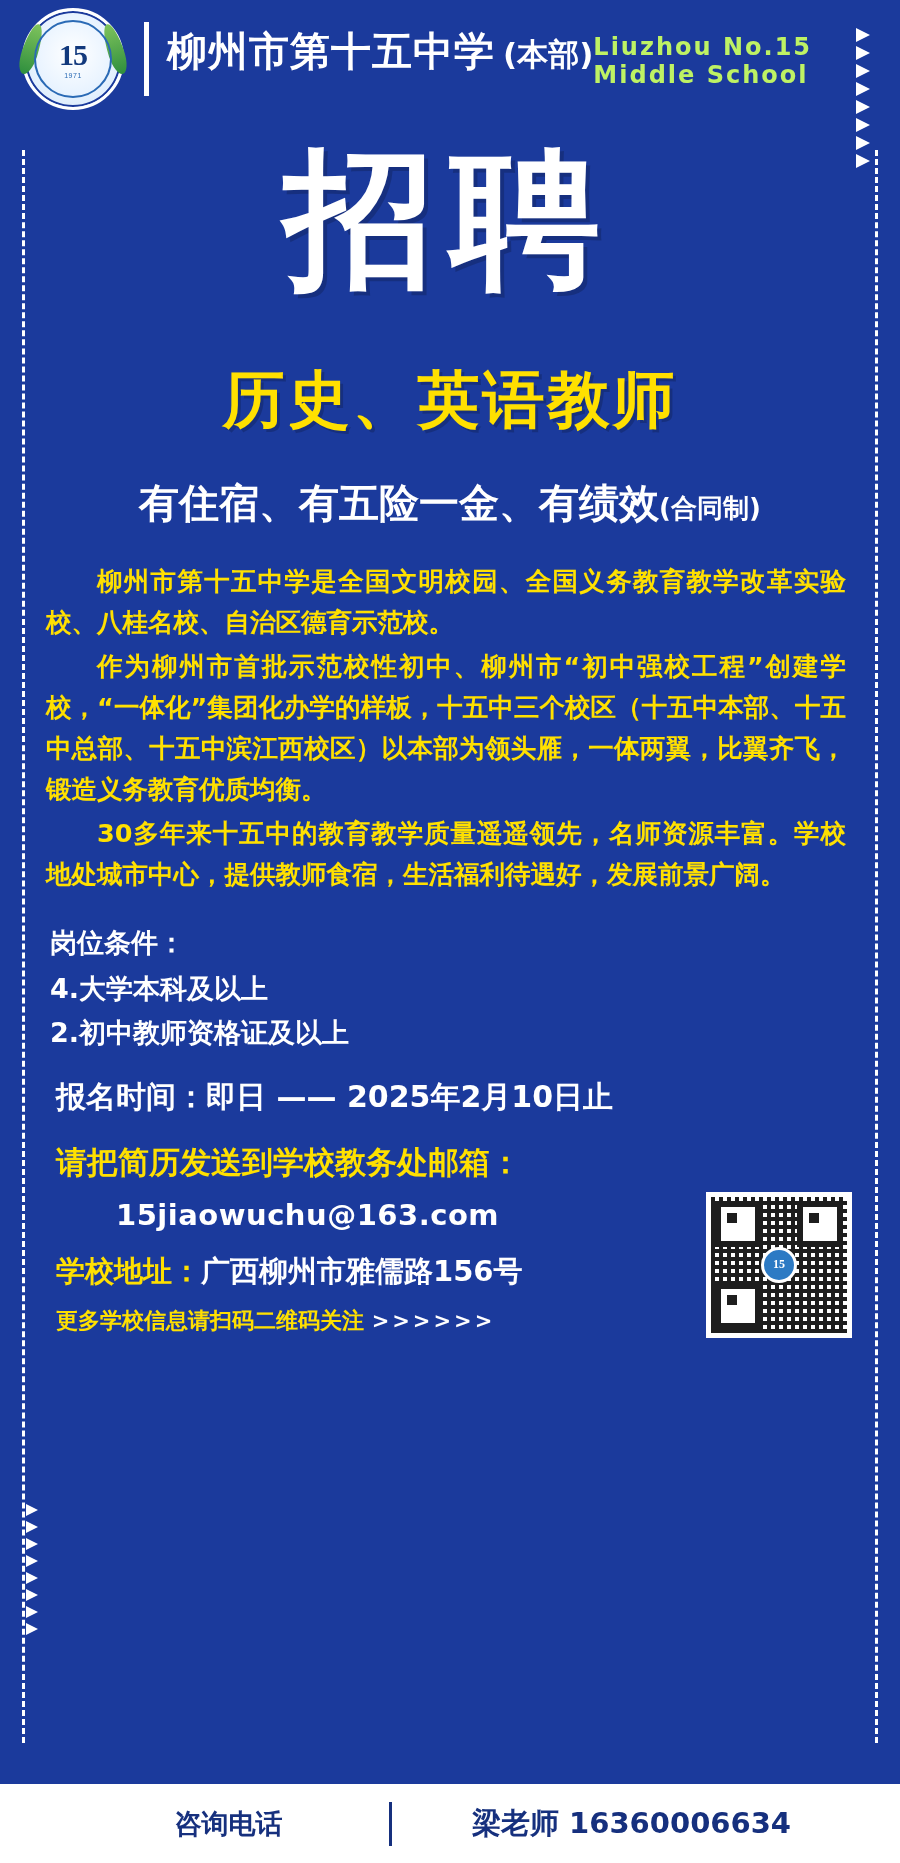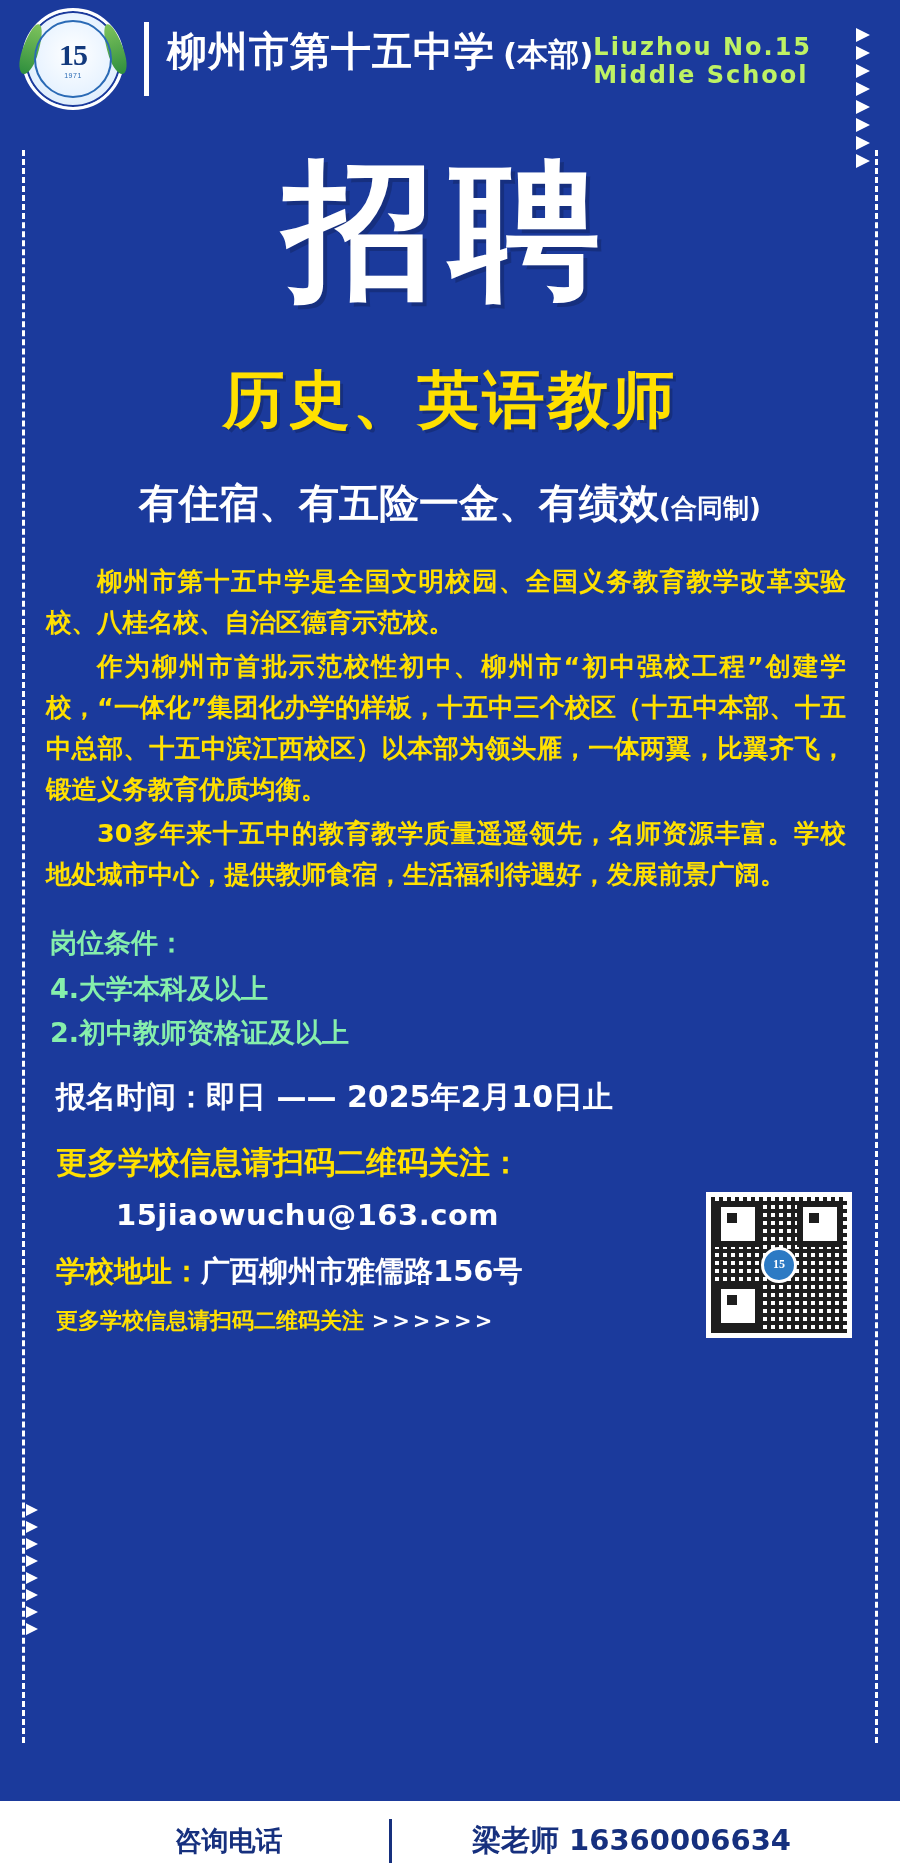--- a/index.html
+++ b/index.html
@@ -155,21 +155,21 @@
   }
   .chevrons-bl .chev {
     border-top: 6px solid transparent;
     border-bottom: 6px solid transparent;
     border-left: 12px solid #ffffff;
   }
 
   
   .title-big {
     text-align: center;
-    font-family: Liberation Serif, serif;
+    font-family: Liberation Mono, monospace;
     font-weight: bold;
     font-size: 150px;
     color: #ffffff;
     letter-spacing: 16px;
     line-height: 1;
     margin-top: 38px;
     text-shadow: 4px 4px 0 rgba(0,0,0,0.18);
   }
   .title-sub {
     text-align: center;
@@ -205,21 +205,21 @@
     text-align: justify;
   }
   .body-block p {
     margin: 0 0 2px 0;
     text-indent: 2em;
   }
 
   
   .cond {
     margin: 26px 50px 0 50px;
-    color: #86efac;
+    color: #ffffff;
     font-family: "DejaVu Sans", sans-serif;
     font-weight: bold;
     font-size: 27px;
     line-height: 1.62;
   }
   .cond-title { margin-bottom: 2px; }
   .cond-item { }
 
   .deadline {
     margin: 22px 0 0 56px;
@@ -317,24 +317,24 @@
     border: 3px solid #ffffff;
     display:flex; align-items:center; justify-content:center;
     color: #fff; font-size: 12px; font-weight: bold;
     font-family: "Liberation Serif", serif;
   }
 
   
   .footer {
     position: absolute;
     left: 0; right: 0; bottom: 0;
-    height: 62px;
+    height: 79px;
     background: #ffffff;
     display: flex;
-    align-items: flex-end;
+    align-items: center;
     justify-content: center;
     padding-left: 40px;
   }
   .footer-inner {
     display: flex;
     align-items: center;
     width: 100%;
     justify-content: center;
   }
   .footer-label {
@@ -422,21 +422,21 @@
     <div class="chev"></div>
     <div class="chev"></div>
     <div class="chev"></div>
     <div class="chev"></div>
     <div class="chev"></div>
     <div class="chev"></div>
     <div class="chev"></div>
   </div>
 
   <div class="contact">
-    <div class="contact-line1">更多学校信息请扫码二维码关注：</div>
+    <div class="contact-line1">请把简历发送到学校教务处邮箱：</div>
     <div class="contact-email">15jiaowuchu@163.com</div>
     <div class="contact-addr">
       <span class="lab">学校地址：</span><span class="val">广西柳州市雅儒路156号</span>
     </div>
     <div class="contact-scan">
       <span>更多学校信息请扫码二维码关注</span>
       <span class="arrows">&gt;&gt;&gt;&gt;&gt;&gt;</span>
     </div>
     <div class="qr">
       <div class="qr-grid">

